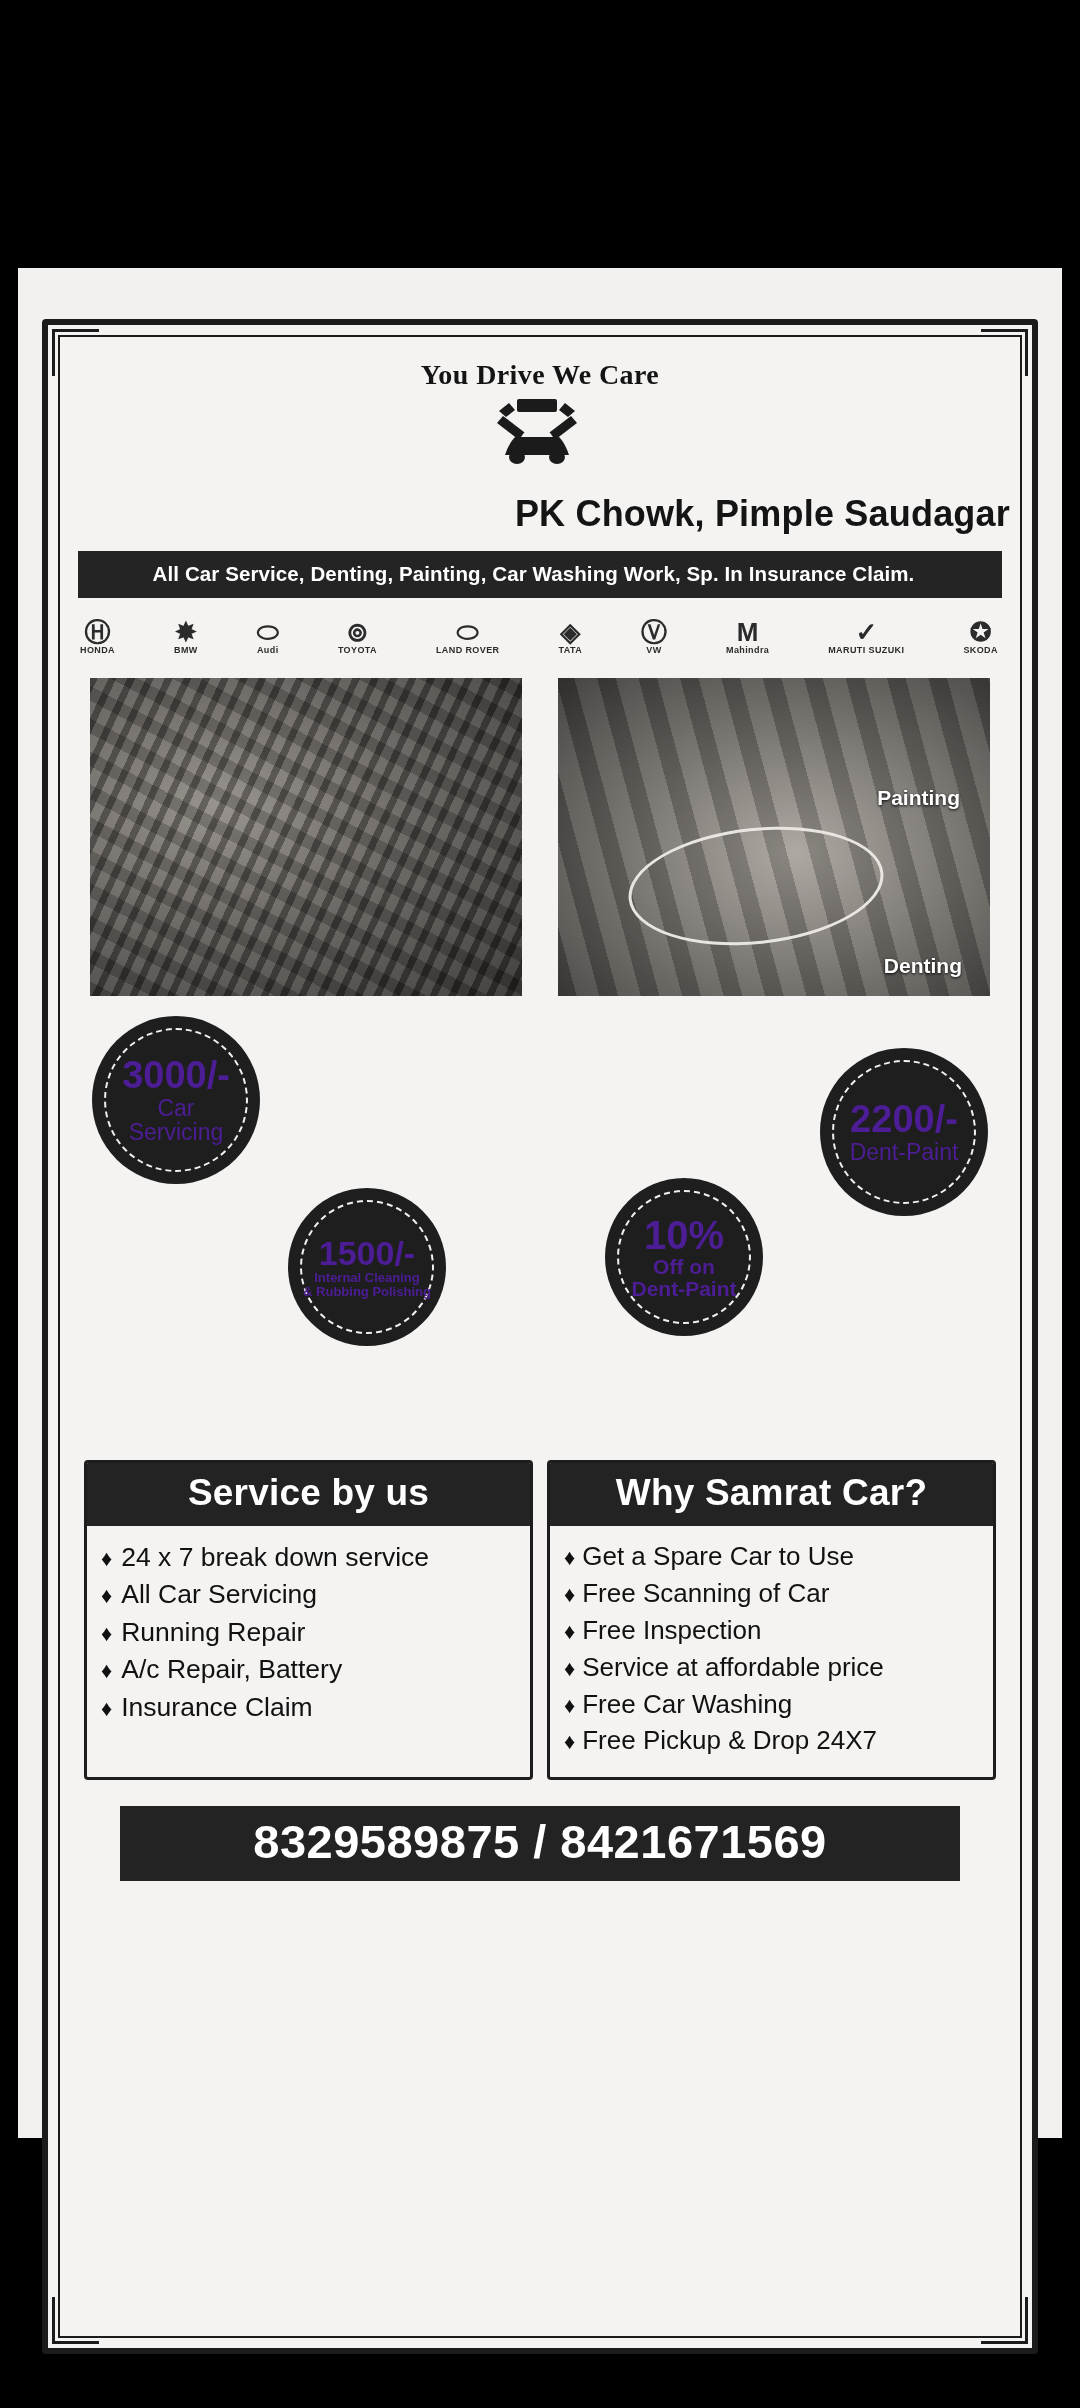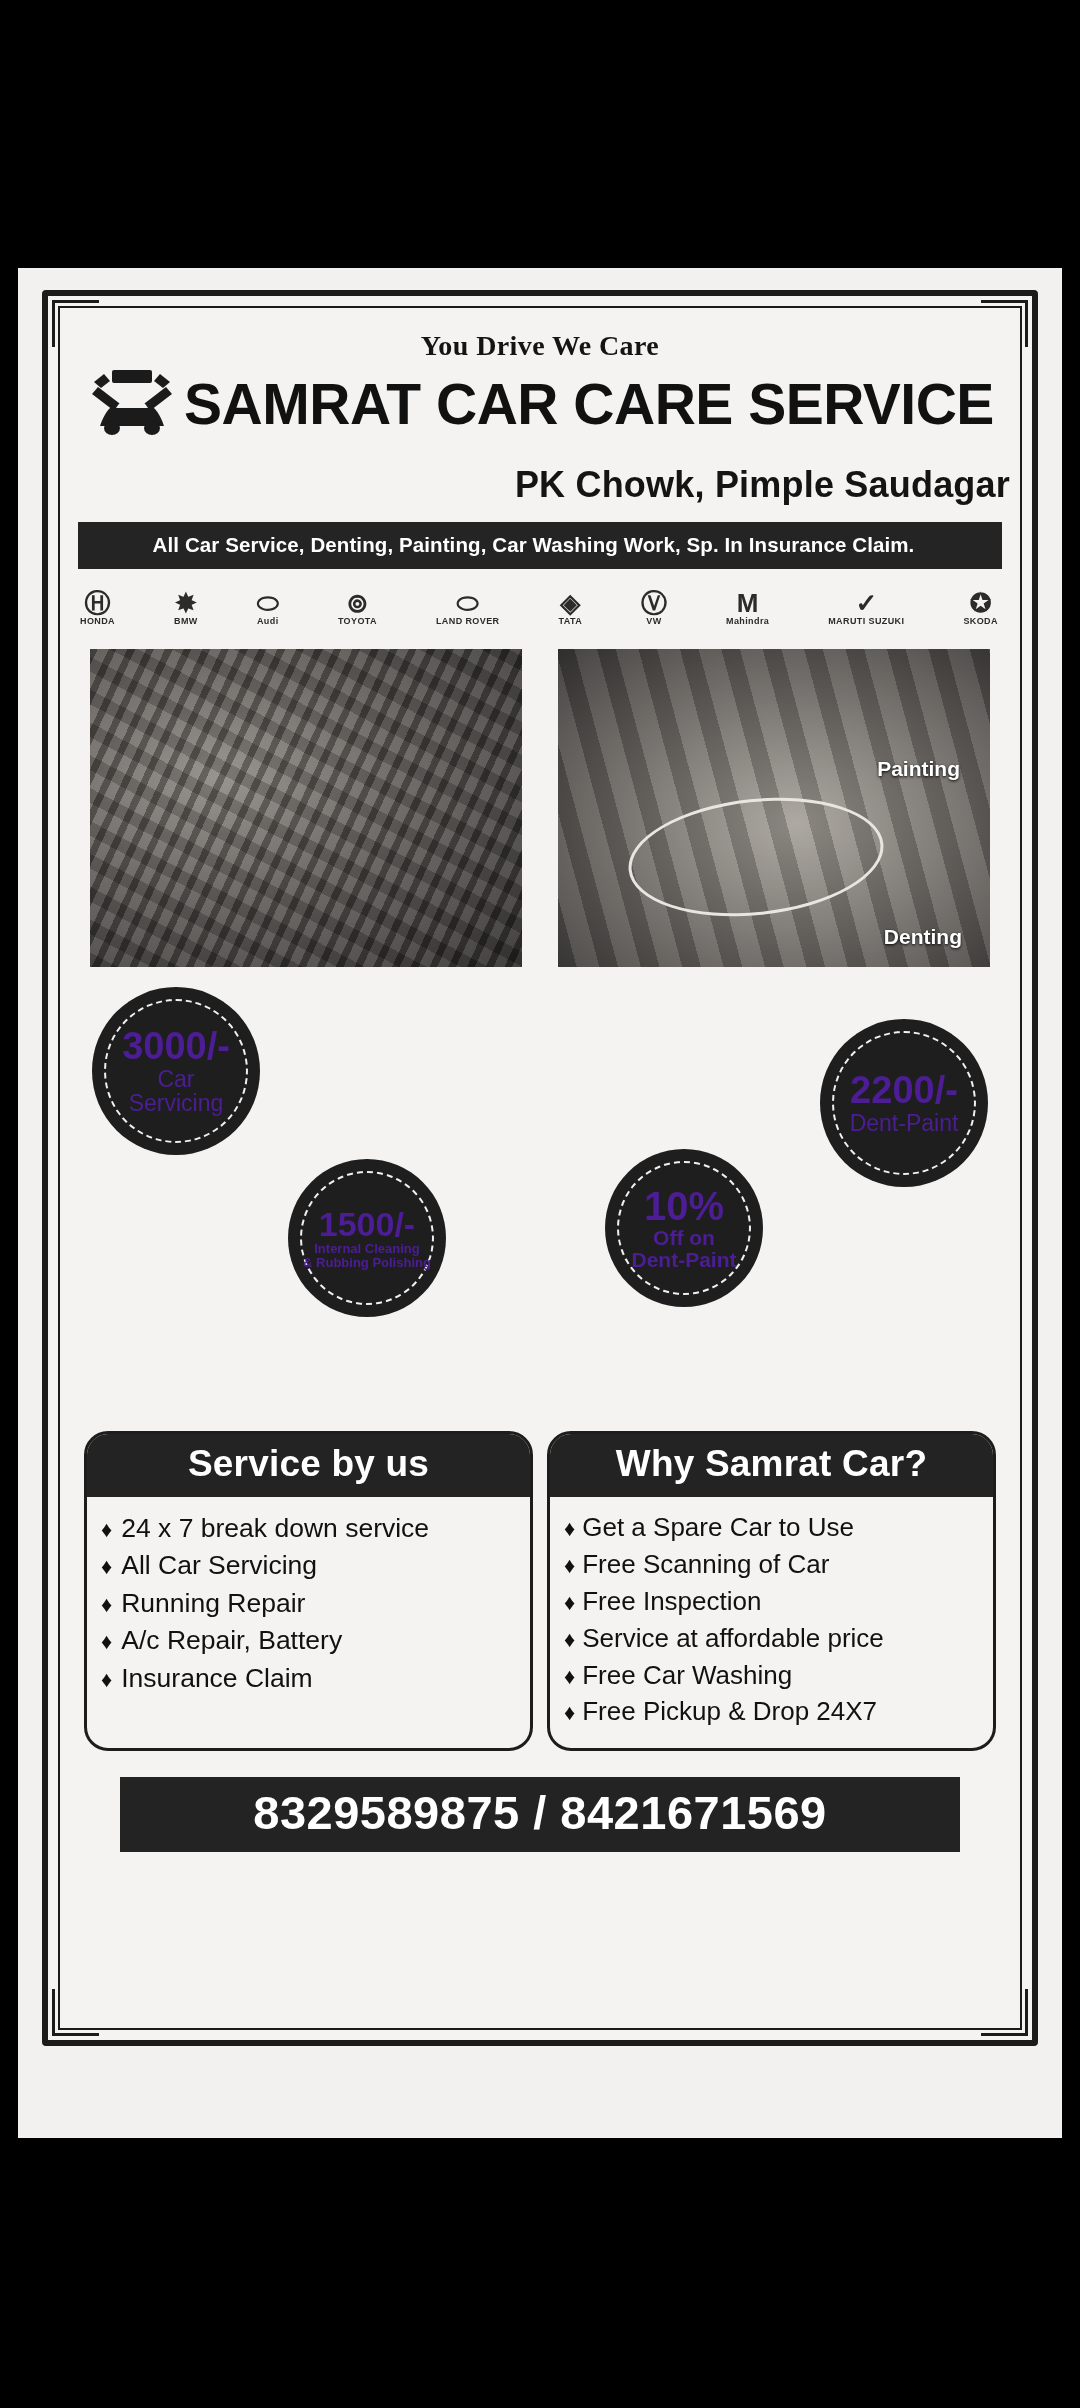--- a/index.html
+++ b/index.html
@@ -22,23 +22,23 @@
     position: absolute;
     left: 18px;
     top: 268px;
     width: 1044px;
     height: 1870px;
     background: #f2f1ef;
   }
   .flyer {
     position: absolute;
     left: 42px;
-    top: 290px;
+    top: 319px;
     width: 996px;
-    height: 1756px;
+    height: 2035px;
     background: #f4f3f1;
     border: 6px solid #1b1b1b;
     border-radius: 4px;
     box-sizing: border-box;
   }
   .flyer:before {
     content: "";
     position: absolute;
     left: 10px; top: 10px; right: 10px; bottom: 10px;
     border: 2px solid #1b1b1b;
@@ -244,21 +244,21 @@
   .b4 .small { font-size: 21px; font-weight: bold;}
 
   .lists {
     display: flex;
     gap: 14px;
     margin: 0 14px;
   }
   .list-card {
     flex: 1;
     border: 3px solid #1d1d1d;
-    border-radius: 24px;
+    border-radius: 4px;
     overflow: hidden;
     background: #f4f3f1;
   }
   .list-head {
     background: #232323;
     color: #fff;
     text-align: center;
     font-weight: bold;
     font-size: 37px;
     padding: 9px 0 12px 0;
@@ -330,21 +330,20 @@
               <path d="M12 23 l34 26 -6 7 -34 -26 z"></path>
               <path d="M80 23 l-34 26 6 7 34 -26 z"></path>
               <rect x="26" y="6" width="40" height="13" rx="2"></rect>
               <path d="M14 62 q6 -18 16 -22 h32 q10 4 16 22 z"></path>
               <ellipse cx="26" cy="64" rx="8" ry="7"></ellipse>
               <ellipse cx="66" cy="64" rx="8" ry="7"></ellipse>
             </g>
             <path d="M30 44 q6 -10 16 -10 q10 0 16 10 z" fill="#f4f3f1"></path>
           </svg>
         </div>
-        <div class="brand-title">SAMRAT CAR CARE SERVICE</div>
       </div>
 
       <div class="subtitle">PK Chowk, Pimple Saudagar</div>
 
       <div class="black-bar">All Car Service, Denting, Painting, Car Washing Work, Sp. In Insurance Claim.</div>
 
       <div class="brands">
         <div class="brand">
           <span class="glyph">Ⓗ</span>
           <span class="nm">HONDA</span>

